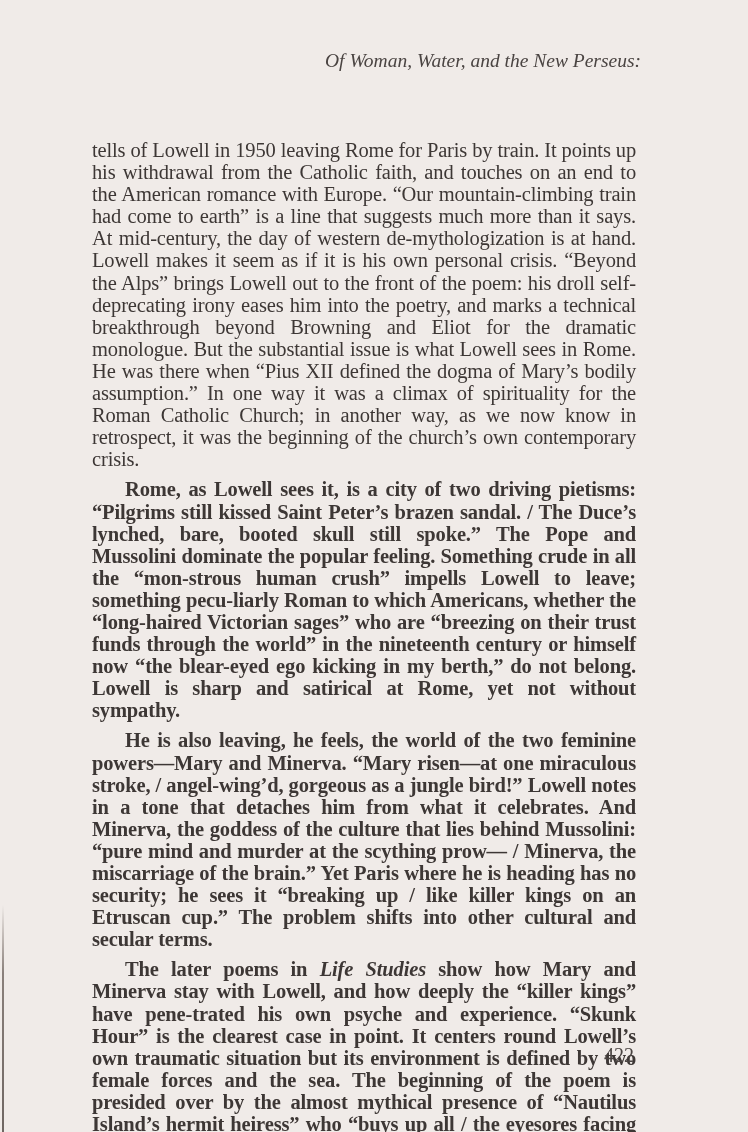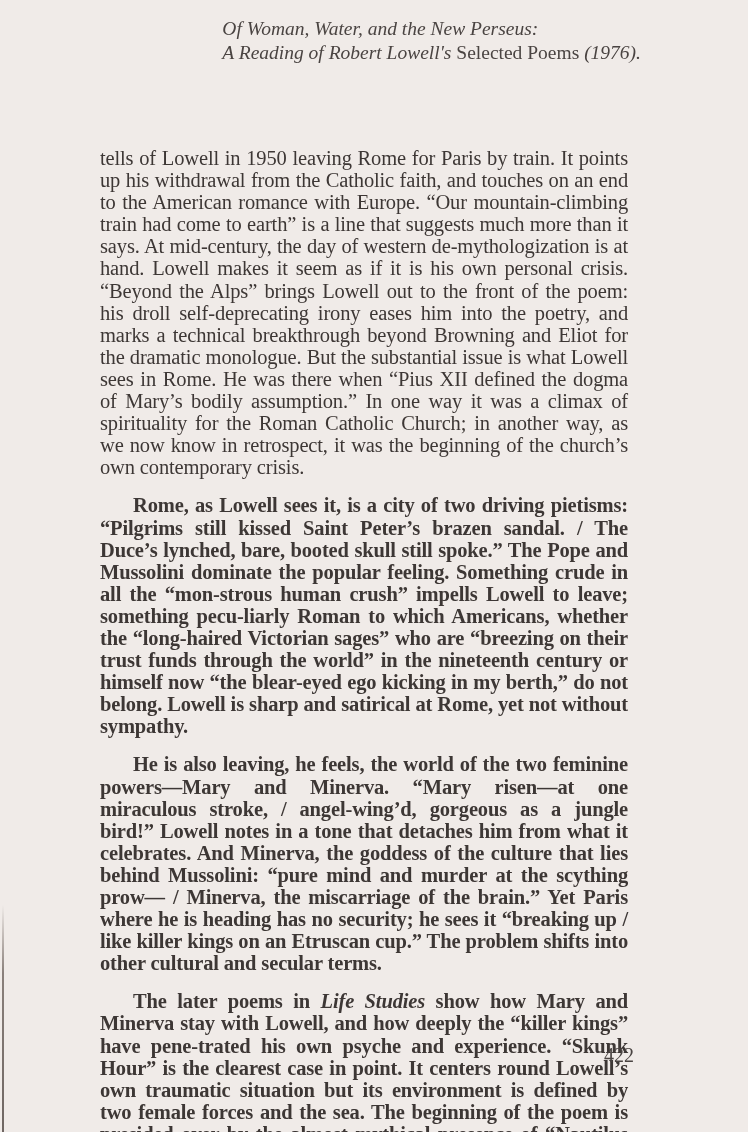--- a/index.html
+++ b/index.html
@@ -9,46 +9,45 @@
     font-family: "Liberation Serif", "DejaVu Serif", serif;
     color: #3a3533;
     position: relative;
   }
   .page { position: absolute; left: 0; top: 0; width: 748px; height: 1132px; background: #f0ebe8; }
   .spine-edge {
     position: absolute; left: 2px; top: 905px; width: 2px; height: 227px;
     background: linear-gradient(to bottom, rgba(120,110,105,0) 0%, #8a807b 30%, #6f6662 100%);
   }
   .running-head {
-    position: absolute; right: 107px; top: 17px;
-    text-align: left; font-size: 19.5px; line-height: 24px; color: #4a4442;
+    position: absolute; right: 107px; top: 49px;
+    text-align: right; font-size: 19.5px; line-height: 24px; color: #4a4442;
   }
   .running-head .it { font-style: italic; }
   .body-text {
     position: absolute; left: 84px; top: 131px; width: 560px;
     font-size: 20.5px; line-height: 22.1px; text-align: justify; color: #3d3735;
     letter-spacing: -0.15px;
   }
-  .body-text p { margin: 16px; text-indent: 0; }
+  .body-text p { margin: 8px; text-indent: 0; }
   .body-text p.indent { text-indent: 33px; font-weight: bold; }
   .body-text .it { font-style: italic; }
   .folio {
     position: absolute; left: 604px; top: 1044px;
     font-size: 20px; color: #4a4442;
   }
 </style>
 </head>
 <body>
 
 <div class="page">
   <div class="spine-edge"></div>
 
   <div class="running-head">
     <div class="it">Of Woman, Water, and the New Perseus:</div>
-    <div><span class="it">A Reading of Robert Lowell's</span><span> Selected Poems </span><span class="it">(1976).</span></div>
   </div>
 
   <div class="body-text">
     <p>tells of Lowell in 1950 leaving Rome for Paris by train. It points up his withdrawal from the Catholic faith, and touches on an end to the American romance with Europe. “Our mountain-climbing train had come to earth” is a line that suggests much more than it says. At mid-century, the day of western de-mythologization is at hand. Lowell makes it seem as if it is his own personal crisis. “Beyond the Alps” brings Lowell out to the front of the poem: his droll self-deprecating irony eases him into the poetry, and marks a technical breakthrough beyond Browning and Eliot for the dramatic monologue. But the substantial issue is what Lowell sees in Rome. He was there when “Pius XII defined the dogma of Mary’s bodily assumption.” In one way it was a climax of spirituality for the Roman Catholic Church; in another way, as we now know in retrospect, it was the beginning of the church’s own contemporary crisis.</p>
     <p class="indent">Rome, as Lowell sees it, is a city of two driving pietisms: “Pilgrims still kissed Saint Peter’s brazen sandal. / The Duce’s lynched, bare, booted skull still spoke.” The Pope and Mussolini dominate the popular feeling. Something crude in all the “mon-strous human crush” impells Lowell to leave; something pecu-liarly Roman to which Americans, whether the “long-haired Victorian sages” who are “breezing on their trust funds through the world” in the nineteenth century or himself now “the blear-eyed ego kicking in my berth,” do not belong. Lowell is sharp and satirical at Rome, yet not without sympathy.</p>
     <p class="indent">He is also leaving, he feels, the world of the two feminine powers—Mary and Minerva. “Mary risen—at one miraculous stroke, / angel-wing’d, gorgeous as a jungle bird!” Lowell notes in a tone that detaches him from what it celebrates. And Minerva, the goddess of the culture that lies behind Mussolini: “pure mind and murder at the scything prow— / Minerva, the miscarriage of the brain.” Yet Paris where he is heading has no security; he sees it “breaking up / like killer kings on an Etruscan cup.” The problem shifts into other cultural and secular terms.</p>
     <p class="indent"><span>The later poems in </span><span class="it">Life Studies</span><span> show how Mary and Minerva stay with Lowell, and how deeply the “killer kings” have pene-trated his own psyche and experience. “Skunk Hour” is the clearest case in point. It centers round Lowell’s own traumatic situation but its environment is defined by two female forces and the sea. The beginning of the poem is presided over by the almost mythical presence of “Nautilus Island’s hermit heiress” who “buys up all / the eyesores facing her shore, / and lets them</span></p>
   </div>
 
   <div class="folio">422</div>

